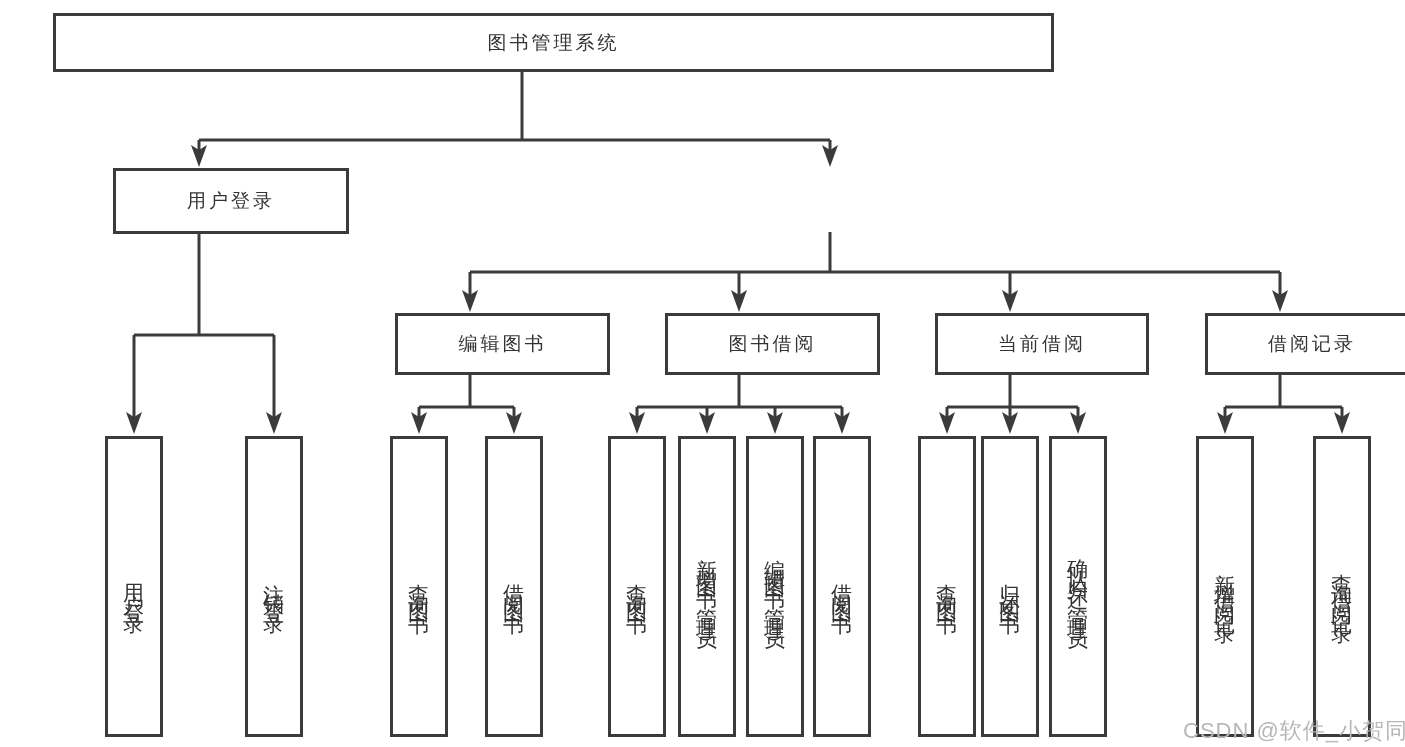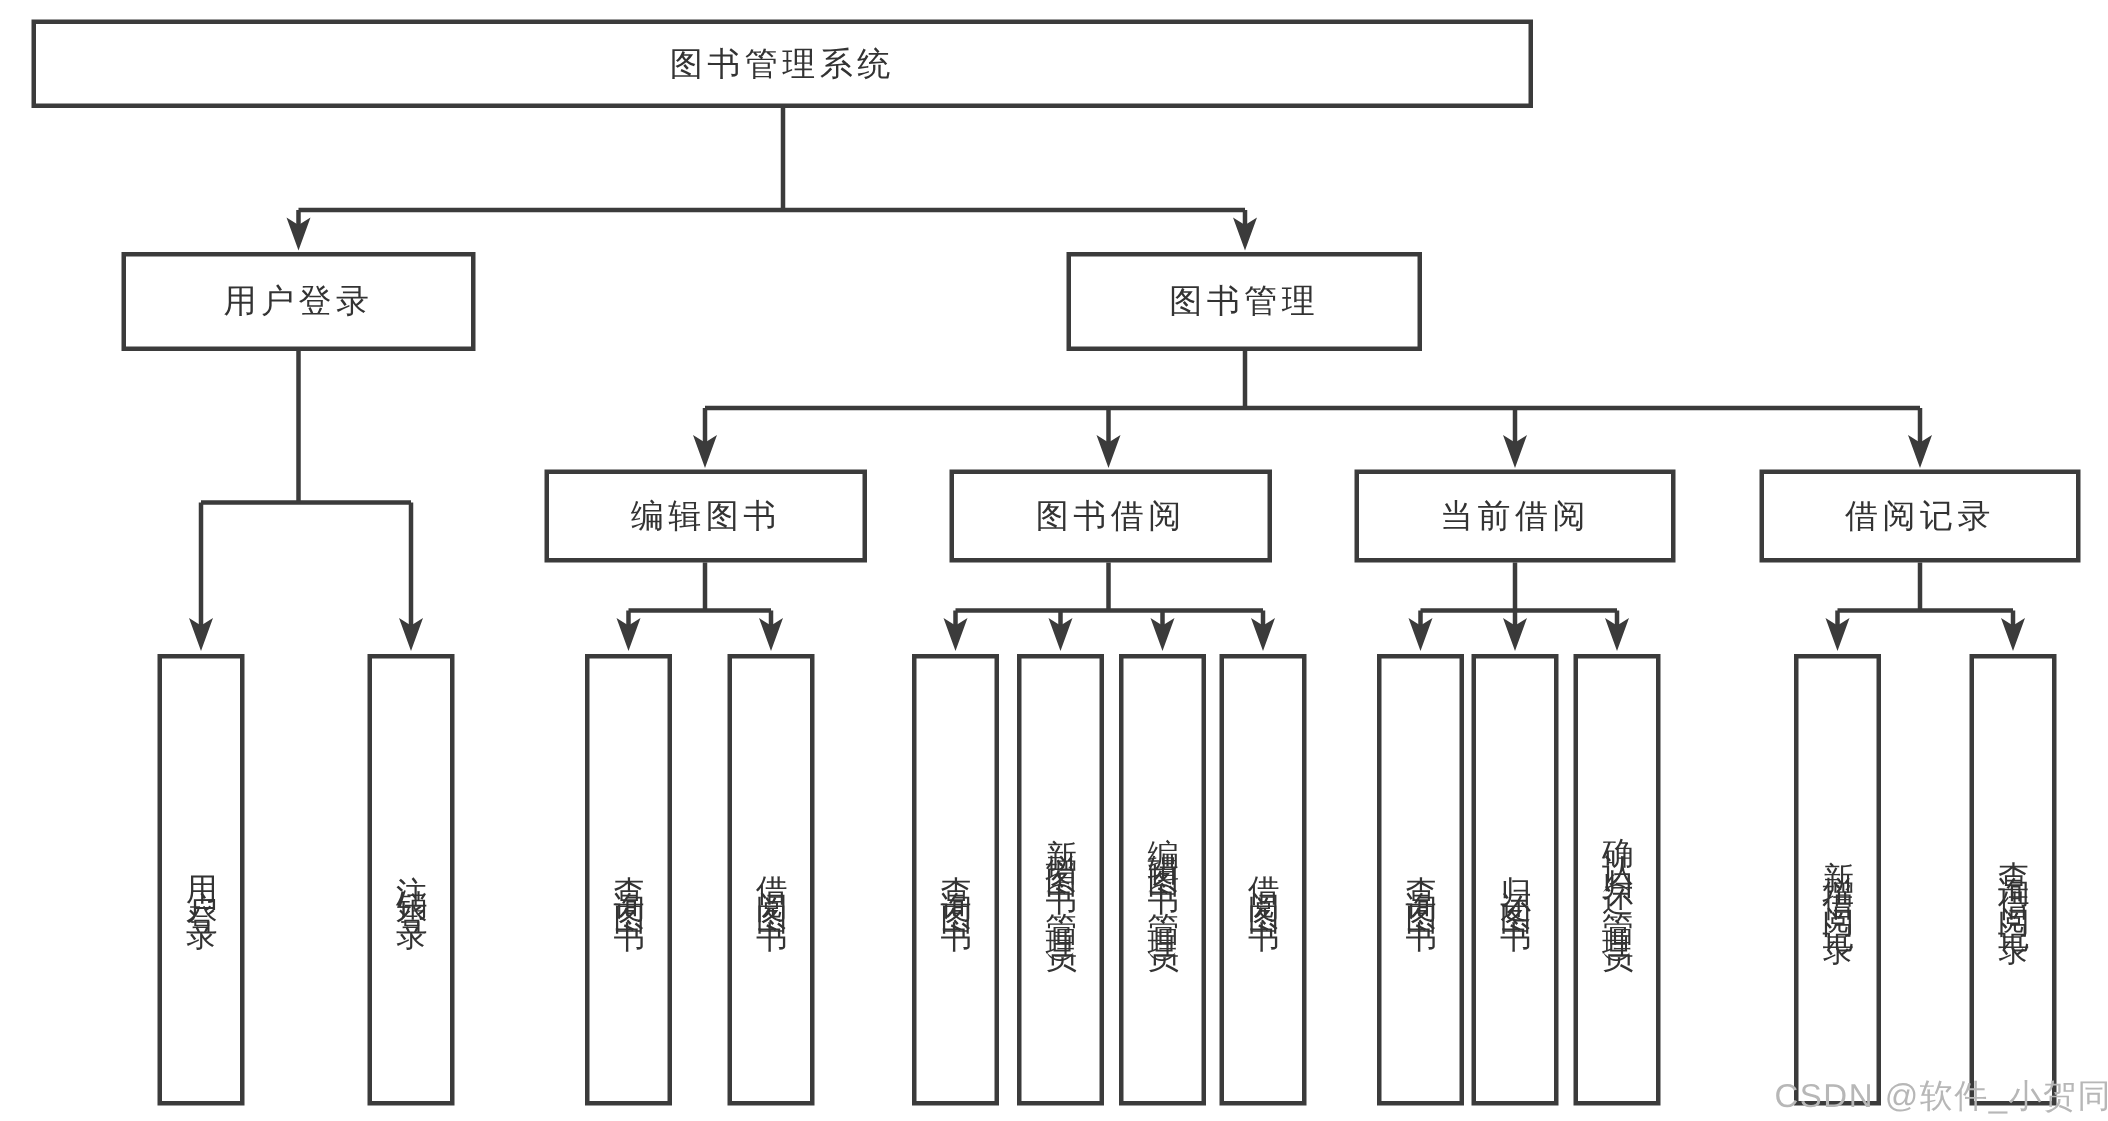--- a/index.html
+++ b/index.html
@@ -20,23 +20,24 @@
   .node {
     position: absolute;
     background: #ffffff;
     border: 3px solid #3b3b3b;
     color: #333333;
     display: flex;
     align-items: center;
     justify-content: center;
   }
   .h-node {
-    font-size: 22px;
+    font-size: 19px;
     letter-spacing: 3px;
     white-space: nowrap;
+    margin-left: 32px;
   }
   .leaf {
     writing-mode: vertical-lr;
     text-orientation: mixed;
     font-size: 21px;
     letter-spacing: 10px;
     line-height: 1;
   }
   .watermark {
     position: absolute;
@@ -113,21 +114,20 @@
       <polygon points="1002,412 1010,434 1018,412 1010,417"></polygon>
       <polygon points="1070,412 1078,434 1086,412 1078,417"></polygon>
       <polygon points="1217,412 1225,434 1233,412 1225,417"></polygon>
       <polygon points="1334,412 1342,434 1350,412 1342,417"></polygon>
     </g>
   </svg>
 
   <div class="node h-node" style="left:21px; top:13px; width:1001px; height:59px;">图书管理系统</div>
 
   <div class="node h-node" style="left:81px; top:168px; width:236px; height:66px;">用户登录</div>
-  <div class="node h-node" style="left:711px; top:168px; width:237px; height:66px;">图书管理</div>
 
   <div class="node h-node" style="left:363px; top:313px; width:215px; height:62px;">编辑图书</div>
   <div class="node h-node" style="left:633px; top:313px; width:215px; height:62px;">图书借阅</div>
   <div class="node h-node" style="left:903px; top:313px; width:214px; height:62px;">当前借阅</div>
   <div class="node h-node" style="left:1173px; top:313px; width:214px; height:62px;">借阅记录</div>
 
   <div class="node leaf" style="left:105px; top:436px; width:58px; height:301px;">用户登录</div>
   <div class="node leaf" style="left:245px; top:436px; width:58px; height:301px;">注销登录</div>
 
   <div class="node leaf" style="left:390px; top:436px; width:58px; height:301px;">查询图书</div>

